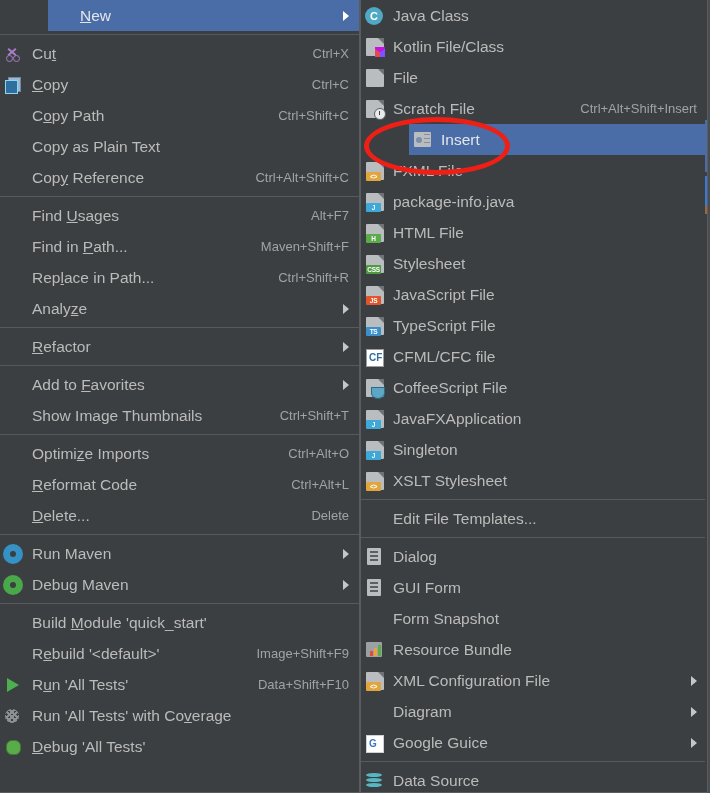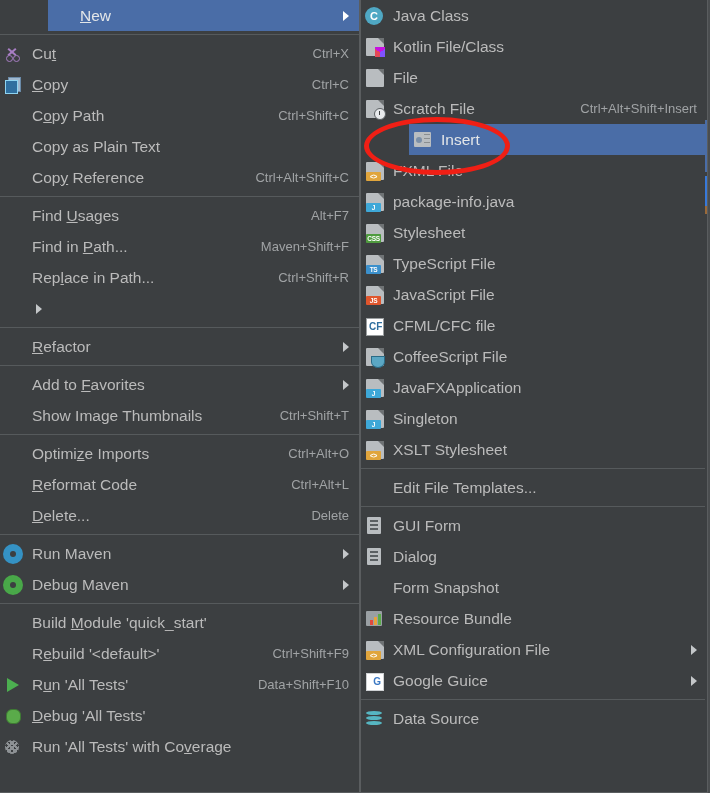--- a/index.html
+++ b/index.html
@@ -152,21 +152,21 @@
 
   .db { position:absolute; left:3px; top:2px; width:16px; height:15px; }
   .db i { position:absolute; left:0; width:16px; height:4px; border-radius:50%; background:#56b6c2; display:block; }
   .db .d1 { top:0; } .db .d2 { top:5px; } .db .d3 { top:10px; }
 
   .form { position:absolute; left:4px; top:1px; width:14px; height:17px; background:#b9bdc0; border-radius:1px; }
   .form:after { content:""; position:absolute; left:3px; top:3px; width:8px; height:2px; background:#5b6063;
                 box-shadow:0 4px 0 #5b6063, 0 8px 0 #5b6063; }
 
   .guice { position:absolute; left:3px; top:2px; width:16px; height:16px; background:#fff; border:1px solid #cfd2d4; }
-  .guice b { position:absolute; inset:2px; font-size:10px; line-height:12px; text-align:right; color:#3b78c3; font-weight:bold; }
+  .guice b { position:absolute; inset:2px; font-size:10px; line-height:12px; text-align:left; color:#3b78c3; font-weight:bold; }
 
   .ktlogo { position:absolute; right:-1px; bottom:-1px; width:10px; height:10px;
             background: conic-gradient(from 180deg at 50% 50%, #e44857 0deg 120deg, #c711e1 120deg 240deg, #7f52ff 240deg 360deg); }
 
   .coffee { position:absolute; right:-1px; bottom:-2px; width:12px; height:10px; border-radius:0 0 50% 50%;
             background:#5ba7c4; border:1px solid #2b6b86; }
 
   .clock { position:absolute; right:-2px; bottom:-2px; width:10px; height:10px; border-radius:50%;
            background:#e8eaec; border:1px solid #5b6063; }
   .clock:after { content:""; position:absolute; left:4px; top:2px; width:1px; height:4px; background:#3c3f41; }
@@ -253,20 +253,21 @@
         <span class="lbl">Find in <span class="mn">P</span>ath...</span>
         <span class="sc">Maven+Shift+F</span>
       </div>
       <div class="row">
         <span class="ico"></span>
         <span class="lbl">Rep<span class="mn">l</span>ace in Path...</span>
         <span class="sc">Ctrl+Shift+R</span>
       </div>
       <div class="row">
         <span class="ico"></span>
+        <span class="lbl">Analy<span class="mn">z</span>e</span>
         <span class="arw"></span>
       </div>
       <div class="sep"></div>
       <div class="row">
         <span class="ico"></span>
         <span class="lbl"><span class="mn">R</span>efactor</span>
         <span class="arw"></span>
       </div>
       <div class="sep"></div>
       <div class="row">
@@ -311,40 +312,40 @@
         <span class="arw"></span>
       </div>
       <div class="sep"></div>
       <div class="row">
         <span class="ico"></span>
         <span class="lbl">Build <span class="mn">M</span>odule 'quick_start'</span>
       </div>
       <div class="row">
         <span class="ico"></span>
         <span class="lbl">R<span class="mn">e</span>build '&lt;default&gt;'</span>
-        <span class="sc">Ctrl+Shift+F9</span>
+        <span class="sc">Image+Shift+F9</span>
       </div>
       <div class="row">
         <span class="ico">
           <span class="play"></span>
         </span>
         <span class="lbl">R<span class="mn">u</span>n 'All Tests'</span>
         <span class="sc">Data+Shift+F10</span>
       </div>
       <div class="row">
         <span class="ico">
+          <span class="cover"></span>
+        </span>
+        <span class="lbl">Run 'All Tests' with Co<span class="mn">v</span>erage</span>
+      </div>
+      <div class="row">
+        <span class="ico">
           <span class="bug"></span>
         </span>
         <span class="lbl"><span class="mn">D</span>ebug 'All Tests'</span>
-      </div>
-      <div class="row">
-        <span class="ico">
-          <span class="cover"></span>
-        </span>
-        <span class="lbl">Run 'All Tests' with Co<span class="mn">v</span>erage</span>
       </div>
     </div>
 
   <div class="menu" id="new-menu">
     <div class="bg-strip">
       <span class="b1"></span>
         <span class="b2"></span>
         <span class="b3"></span>
     </div>
   <div class="row">
@@ -398,40 +399,48 @@
         <span class="ico">
           <span class="ic ic-file">
             <span class="badge" style="background:#3ea8d8">J</span>
           </span>
         </span>
         <span class="lbl">package-info.java</span>
       </div>
       <div class="row">
         <span class="ico">
           <span class="ic ic-file">
+            <span class="badge" style="background:#5aab4a">H</span>
+          </span>
+        </span>
+        <span class="lbl">HTML File</span>
+      </div>
+      <div class="row">
+        <span class="ico">
+          <span class="ic ic-file">
             <span class="badge" style="background:#4f9b3f">CSS</span>
           </span>
         </span>
         <span class="lbl">Stylesheet</span>
       </div>
       <div class="row">
         <span class="ico">
           <span class="ic ic-file">
+            <span class="badge" style="background:#e0552c">JS</span>
+          </span>
+        </span>
+        <span class="lbl">JavaScript File</span>
+      </div>
+      <div class="row">
+        <span class="ico">
+          <span class="ic ic-file">
             <span class="badge" style="background:#3b90cc">TS</span>
           </span>
         </span>
         <span class="lbl">TypeScript File</span>
-      </div>
-      <div class="row">
-        <span class="ico">
-          <span class="ic ic-file">
-            <span class="badge" style="background:#e0552c">JS</span>
-          </span>
-        </span>
-        <span class="lbl">JavaScript File</span>
       </div>
       <div class="row">
         <span class="ico">
           <span class="guice" style="border-color:#9a9ea0">
             <b style="color:#2f6f9f">CF</b>
           </span>
         </span>
         <span class="lbl">CFML/CFC file</span>
       </div>
       <div class="row">
@@ -469,27 +478,27 @@
       <div class="sep"></div>
       <div class="row">
         <span class="ico"></span>
         <span class="lbl">Edit File Templates...</span>
       </div>
       <div class="sep"></div>
       <div class="row">
         <span class="ico">
           <span class="form"></span>
         </span>
+        <span class="lbl">Dialog</span>
+      </div>
+      <div class="row">
+        <span class="ico">
+          <span class="form"></span>
+        </span>
         <span class="lbl">GUI Form</span>
-      </div>
-      <div class="row">
-        <span class="ico">
-          <span class="form"></span>
-        </span>
-        <span class="lbl">Dialog</span>
       </div>
       <div class="row">
         <span class="ico"></span>
         <span class="lbl">Form Snapshot</span>
       </div>
       <div class="row">
         <span class="ico">
           <span class="resbundle">
             <i class="r1"></i>
             <i class="r2"></i>
@@ -501,20 +510,25 @@
       <div class="row">
         <span class="ico">
           <span class="ic ic-file">
             <span class="badge" style="background:#e0a53c">&lt;&gt;</span>
           </span>
         </span>
         <span class="lbl">XML Configuration File</span>
         <span class="arw"></span>
       </div>
       <div class="row">
+        <span class="ico"></span>
+        <span class="lbl">Diagram</span>
+        <span class="arw"></span>
+      </div>
+      <div class="row">
         <span class="ico">
           <span class="guice">
             <b>G</b>
           </span>
         </span>
         <span class="lbl">Google Guice</span>
         <span class="arw"></span>
       </div>
       <div class="sep"></div>
       <div class="row">

